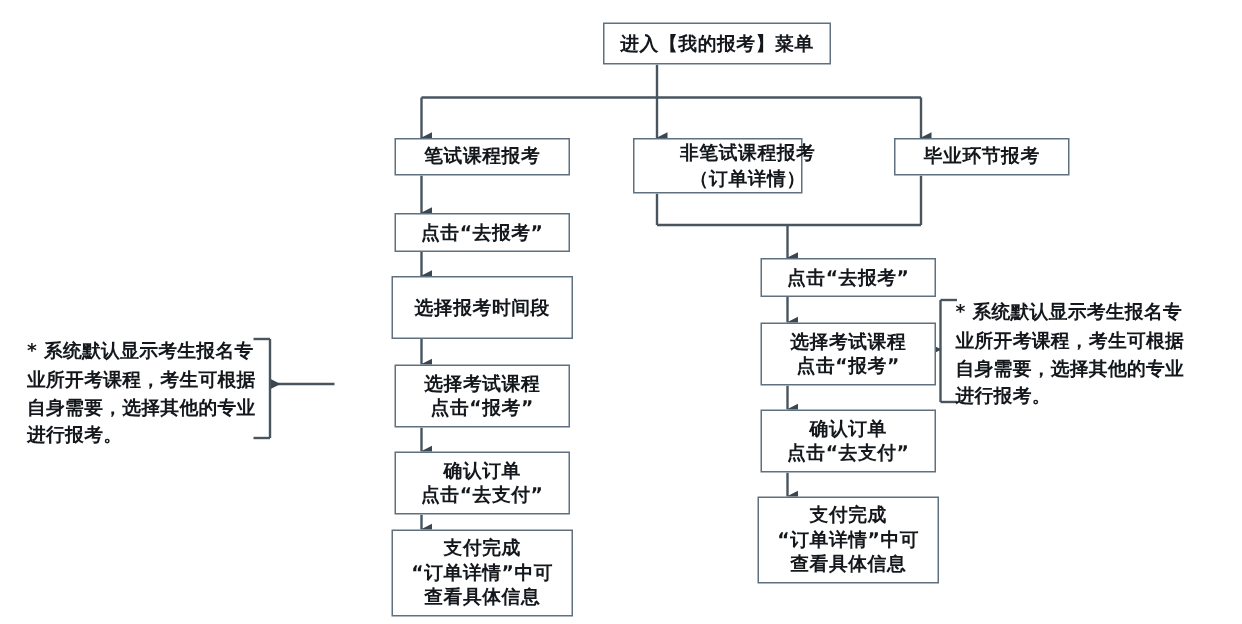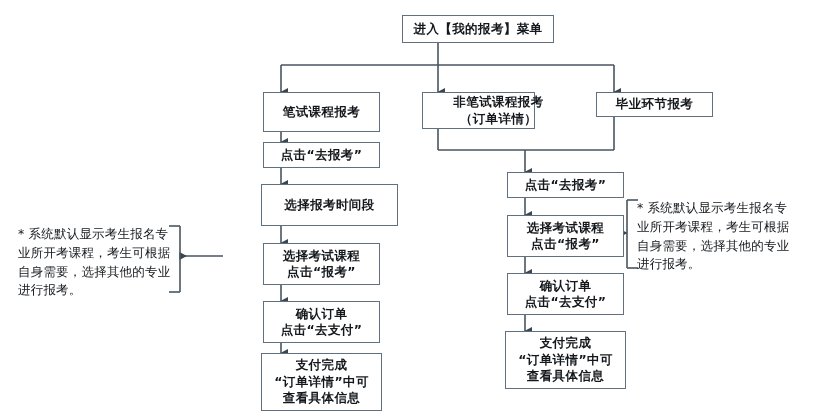--- a/index.html
+++ b/index.html
@@ -31,21 +31,21 @@
   }
   .node .ln{display:block;white-space:nowrap;}
 
   .note{
     position:absolute;
     box-sizing:border-box;
     color:#14181c;
     font-size:12.5px;
     line-height:1.5;
     letter-spacing:.2px;
-    font-weight:400;
+    font-weight:700;
     text-align:left;
   }
   .note .ln{display:block;white-space:nowrap;}
 </style>
 </head>
 <body>
 
 <div id="stage">
 
   <svg id="wires" viewBox="0 0 828 416">
@@ -97,38 +97,38 @@
       <path d="M627,200 L627,268"></path>
       <path d="M627,200 L638,200"></path>
       <path d="M627,268 L638,268"></path>
     </g>
   </svg>
 
   <div class="node" style="left:362px;top:15px;width:152px;height:28px;">
     <span class="ln">进入【我的报考】菜单</span>
   </div>
 
-  <div class="node" style="left:223px;top:92px;width:117px;height:40px;text-align:right;">
+  <div class="node" style="left:223px;top:92px;width:117px;height:25px;text-align:right;">
     <span class="ln">笔试课程报考</span>
   </div>
 
   <div class="node" style="left:382px;top:92px;width:113px;height:37px;padding-left:40px;">
     <span class="ln">非笔试课程报考</span>
     <span class="ln">（订单详情）</span>
   </div>
 
   <div class="node" style="left:556px;top:92px;width:117px;height:25px;align-items:center;">
     <span class="ln">毕业环节报考</span>
   </div>
 
   <div class="node" style="left:223px;top:142px;width:117px;height:26px;">
     <span class="ln">点击“去报考”</span>
   </div>
 
-  <div class="node" style="left:221px;top:184px;width:137px;height:42px;">
+  <div class="node" style="left:221px;top:184px;width:121px;height:42px;">
     <span class="ln">选择报考时间段</span>
   </div>
 
   <div class="node" style="left:223px;top:243px;width:117px;height:42px;">
     <span class="ln">选择考试课程</span>
     <span class="ln">点击“报考”</span>
   </div>
 
   <div class="node" style="left:223px;top:301px;width:117px;height:42px;">
     <span class="ln">确认订单</span>

